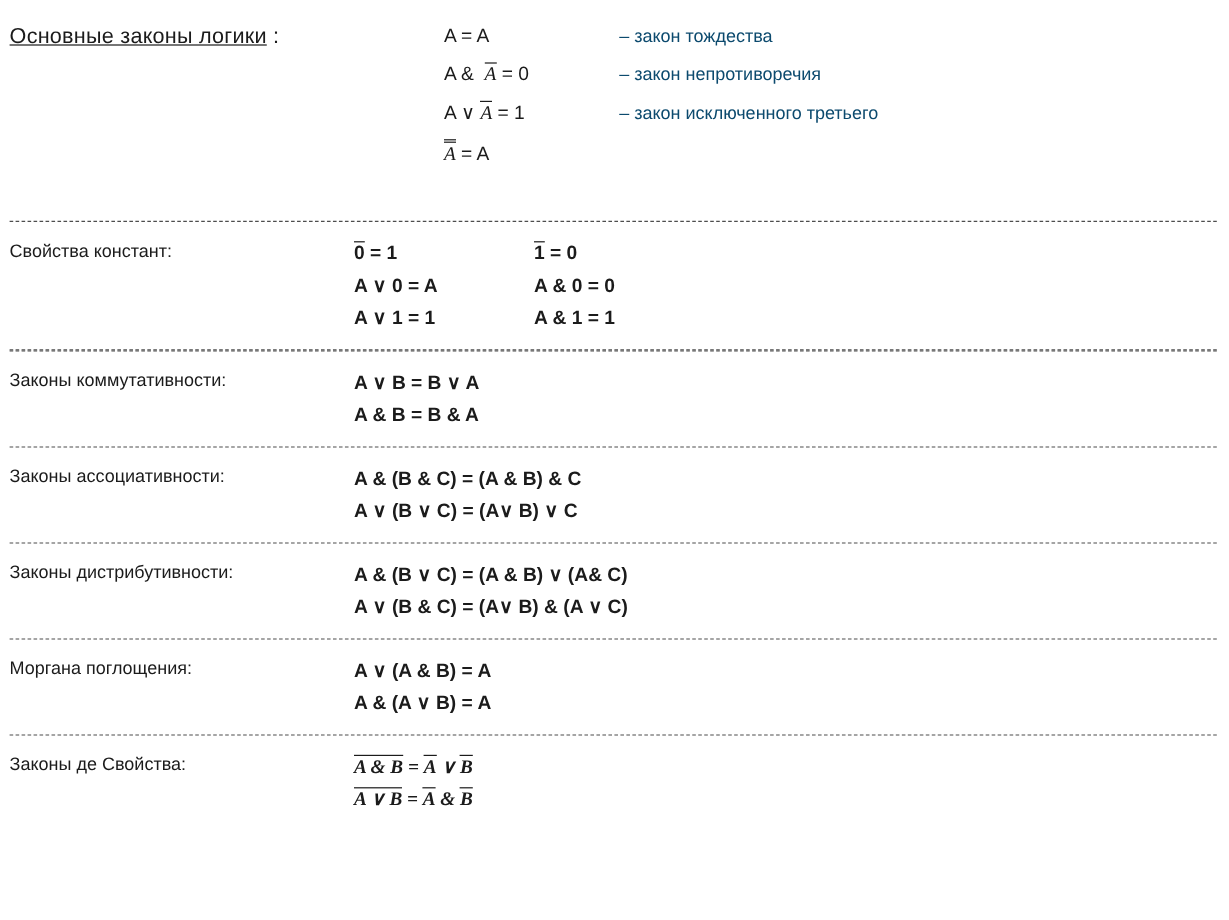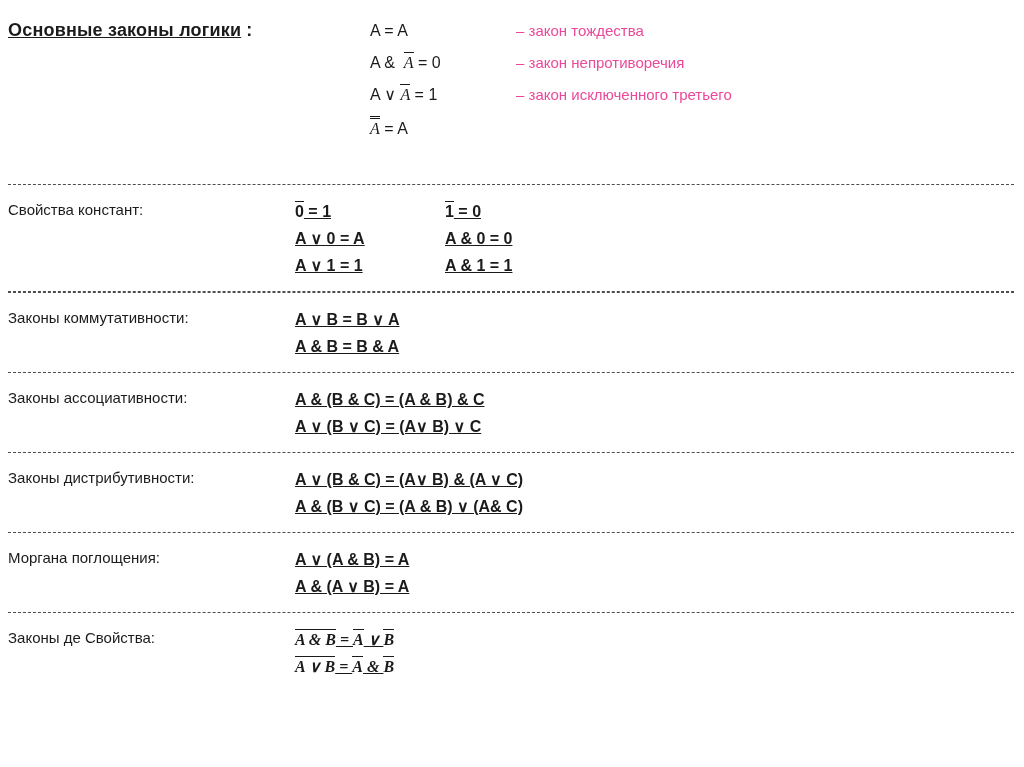--- a/index.html
+++ b/index.html
@@ -6,33 +6,33 @@
   body{
     width:1024px;height:767px;
     background:#ffffff;
     font-family:"Liberation Sans",sans-serif;
     color:#1b1b1b;
     overflow:hidden;
   }
   .page{padding:12px 10px 0 8px;box-sizing:border-box;width:1024px;height:767px;}
   
   .header{position:relative;margin-bottom:32px;min-height:140px;}
-  .title{position:absolute;left:0;top:8px;font-size:18px;font-weight:700;letter-spacing:.2px;}
+  .title{position:absolute;left:0;top:8px;font-size:18px;font-weight:400;letter-spacing:.2px;}
   .title .u{text-decoration:underline;}
   .laws{margin-left:362px;padding-top:10px;}
   .law-row{display:flex;align-items:baseline;margin-bottom:12px;}
   .law-formula{width:146px;font-size:16px;font-weight:400;flex-shrink:0;}
-  .law-desc{font-size:15px;color:#ec4899;}
+  .law-desc{font-size:15px;color:#0c4a6e;}
   
   .sep{border-top:1px dashed #4d4d4d;height:0;}
   
   .section{display:flex;padding:13px 0 12px 0;}
   .sec-label{width:287px;flex-shrink:0;font-size:15px;padding-top:3px;}
   .sec-body{display:block;}
-  .f-row{display:flex;line-height:27px;text-decoration:underline;}
+  .f-row{display:flex;line-height:27px;}
   .f-cell{min-width:140px;padding-right:10px;font-size:16px;font-weight:600;white-space:nowrap;}
   
   .seg{white-space:pre;}
   .ov1{display:inline-block;border-top:1.5px solid currentColor;line-height:1.1;padding-top:1px;}
   .ov2{display:inline-block;border-top:3px double currentColor;line-height:1.1;padding-top:1px;}
   .it{font-family:"Liberation Serif",serif;font-style:italic;}
 </style>
 </head>
 <body>
 
@@ -101,24 +101,24 @@
           <div class="f-row">
             <div class="f-cell"><span class="seg">A ∨ (B ∨ C) = (A∨ B) ∨ C</span></div>
           </div>
         </div>
       </div>
       <div class="sep"></div>
       <div class="section">
         <div class="sec-label">Законы дистрибутивности:</div>
         <div class="sec-body">
           <div class="f-row">
-            <div class="f-cell"><span class="seg">A ∨ (B &amp; C) = (A∨ B) &amp; (A ∨ C)</span></div>
+            <div class="f-cell"><span class="seg">A &amp; (B ∨ C) = (A &amp; B) ∨ (A&amp; C)</span></div>
           </div>
           <div class="f-row">
-            <div class="f-cell"><span class="seg">A &amp; (B ∨ C) = (A &amp; B) ∨ (A&amp; C)</span></div>
+            <div class="f-cell"><span class="seg">A ∨ (B &amp; C) = (A∨ B) &amp; (A ∨ C)</span></div>
           </div>
         </div>
       </div>
       <div class="sep"></div>
       <div class="section">
         <div class="sec-label">Моргана поглощения:</div>
         <div class="sec-body">
           <div class="f-row">
             <div class="f-cell"><span class="seg">A ∨ (A &amp; B) = A</span></div>
           </div>

